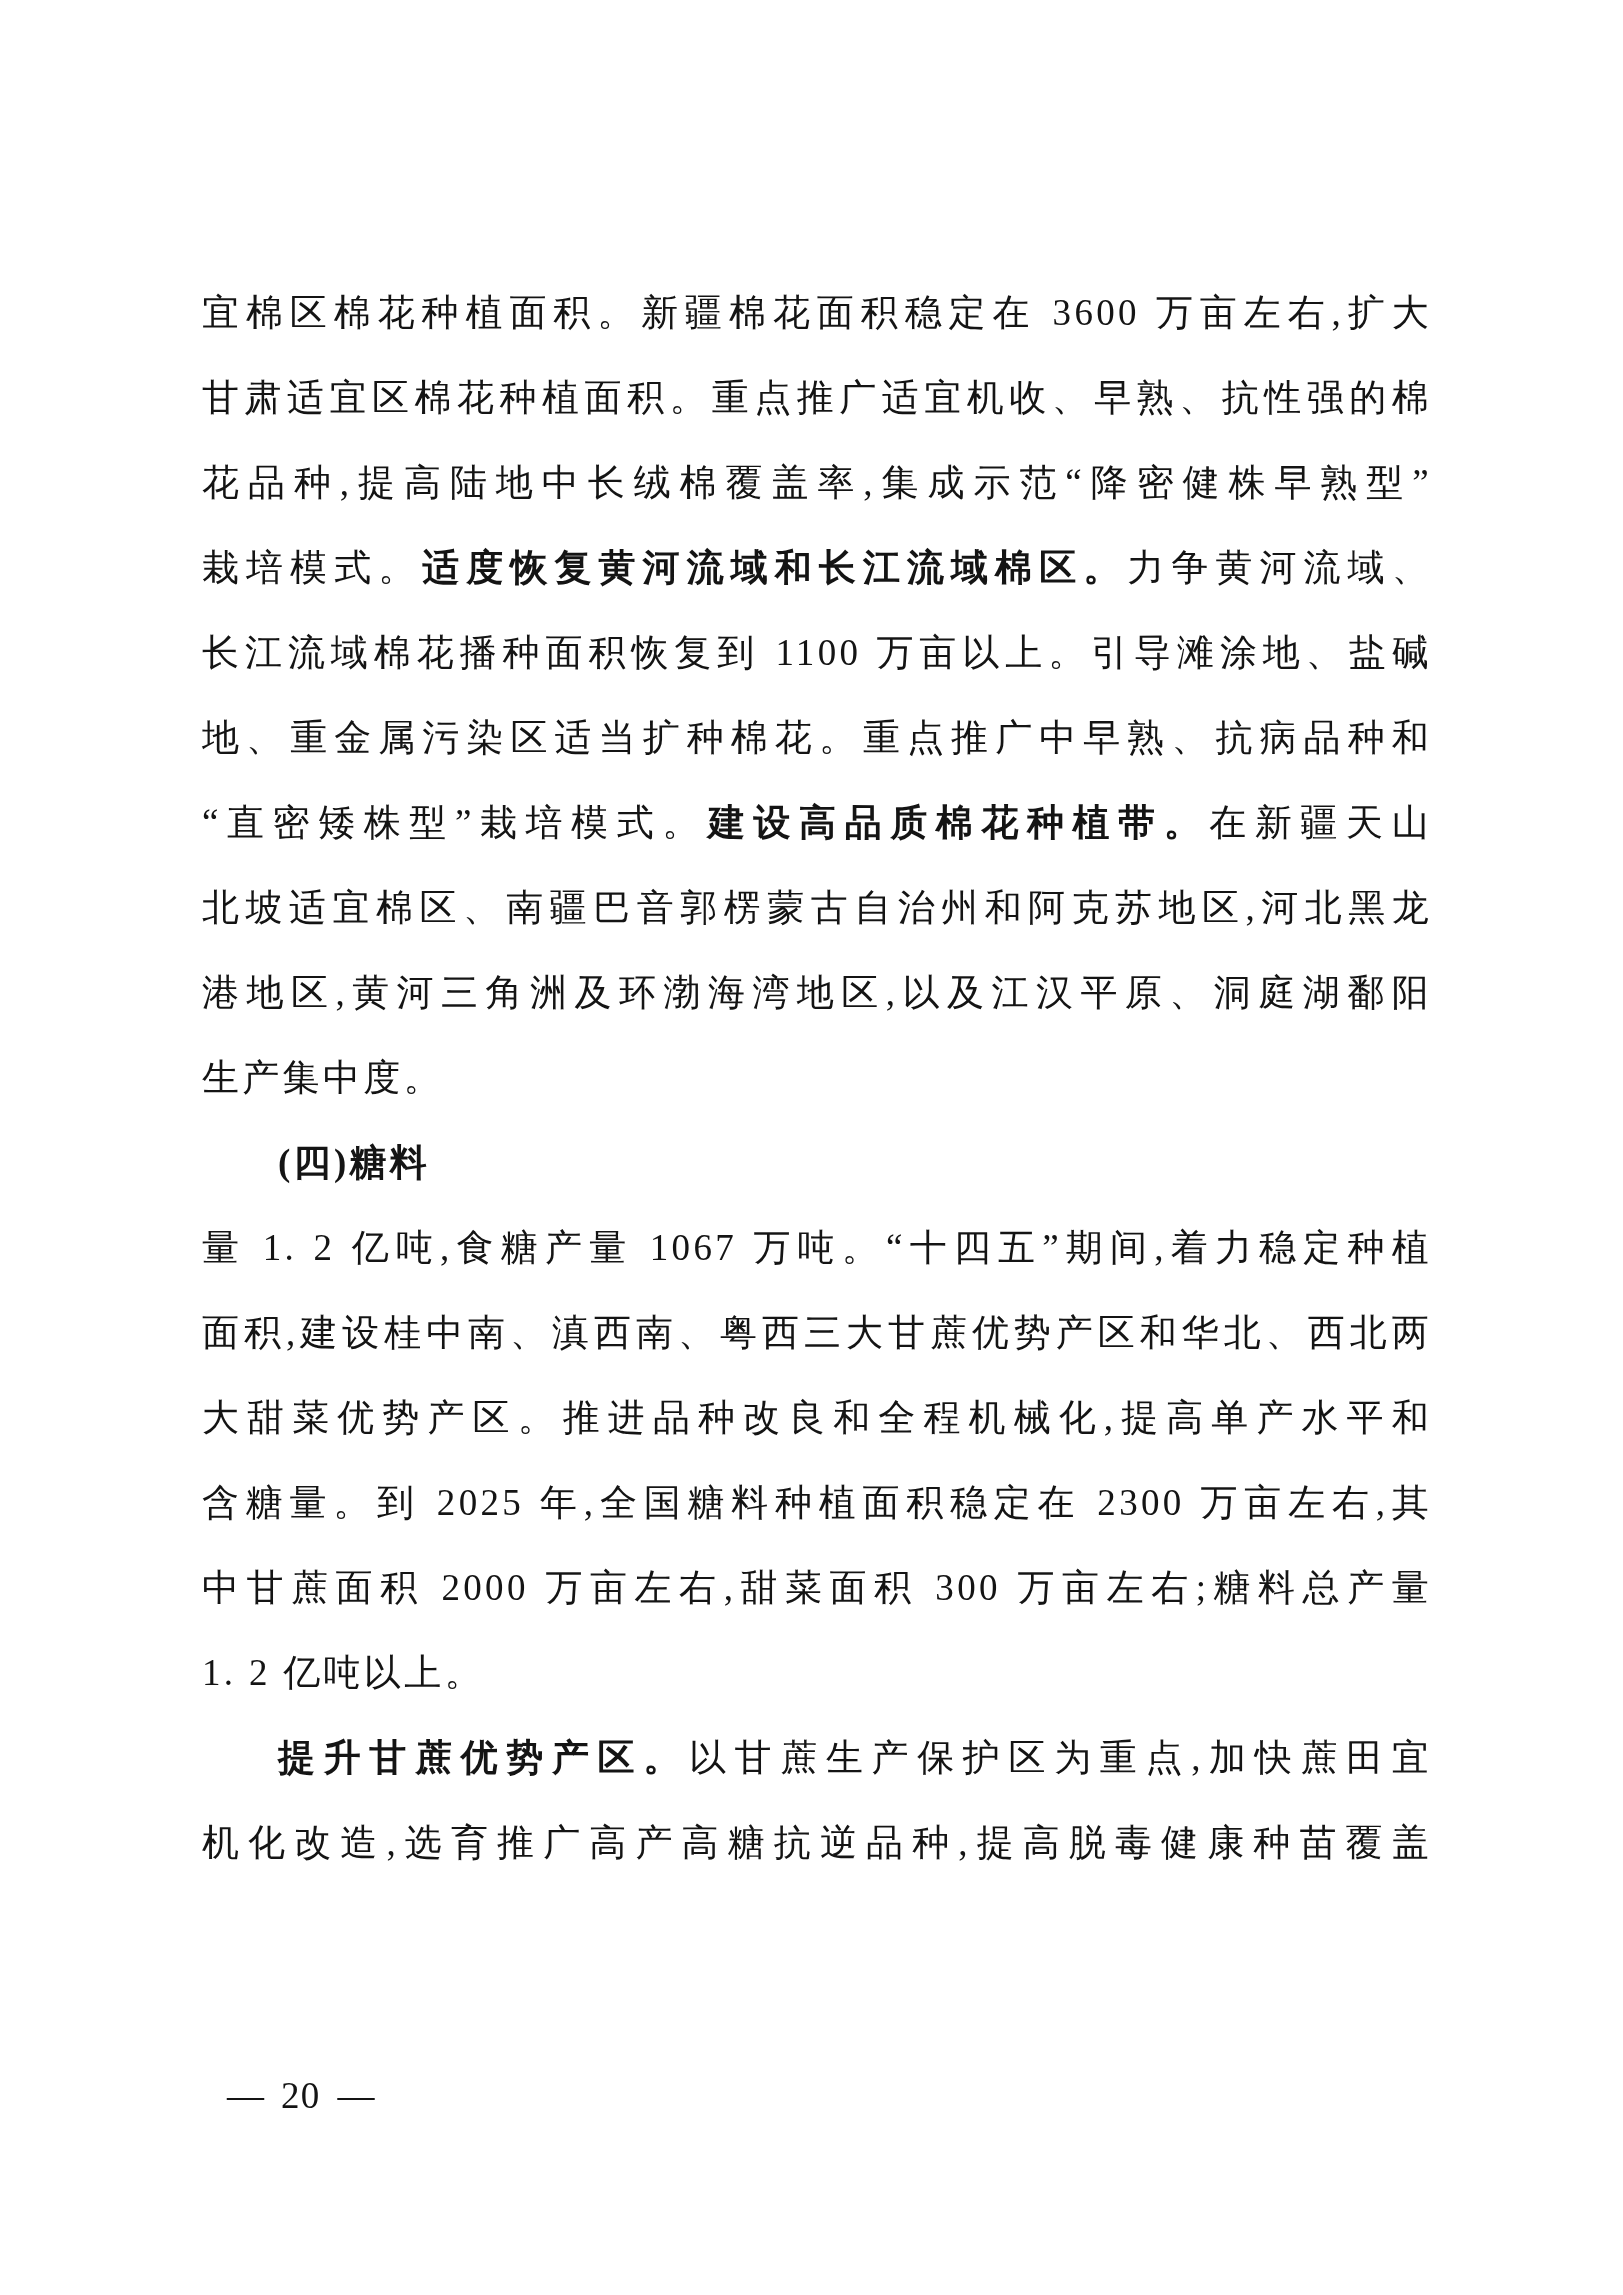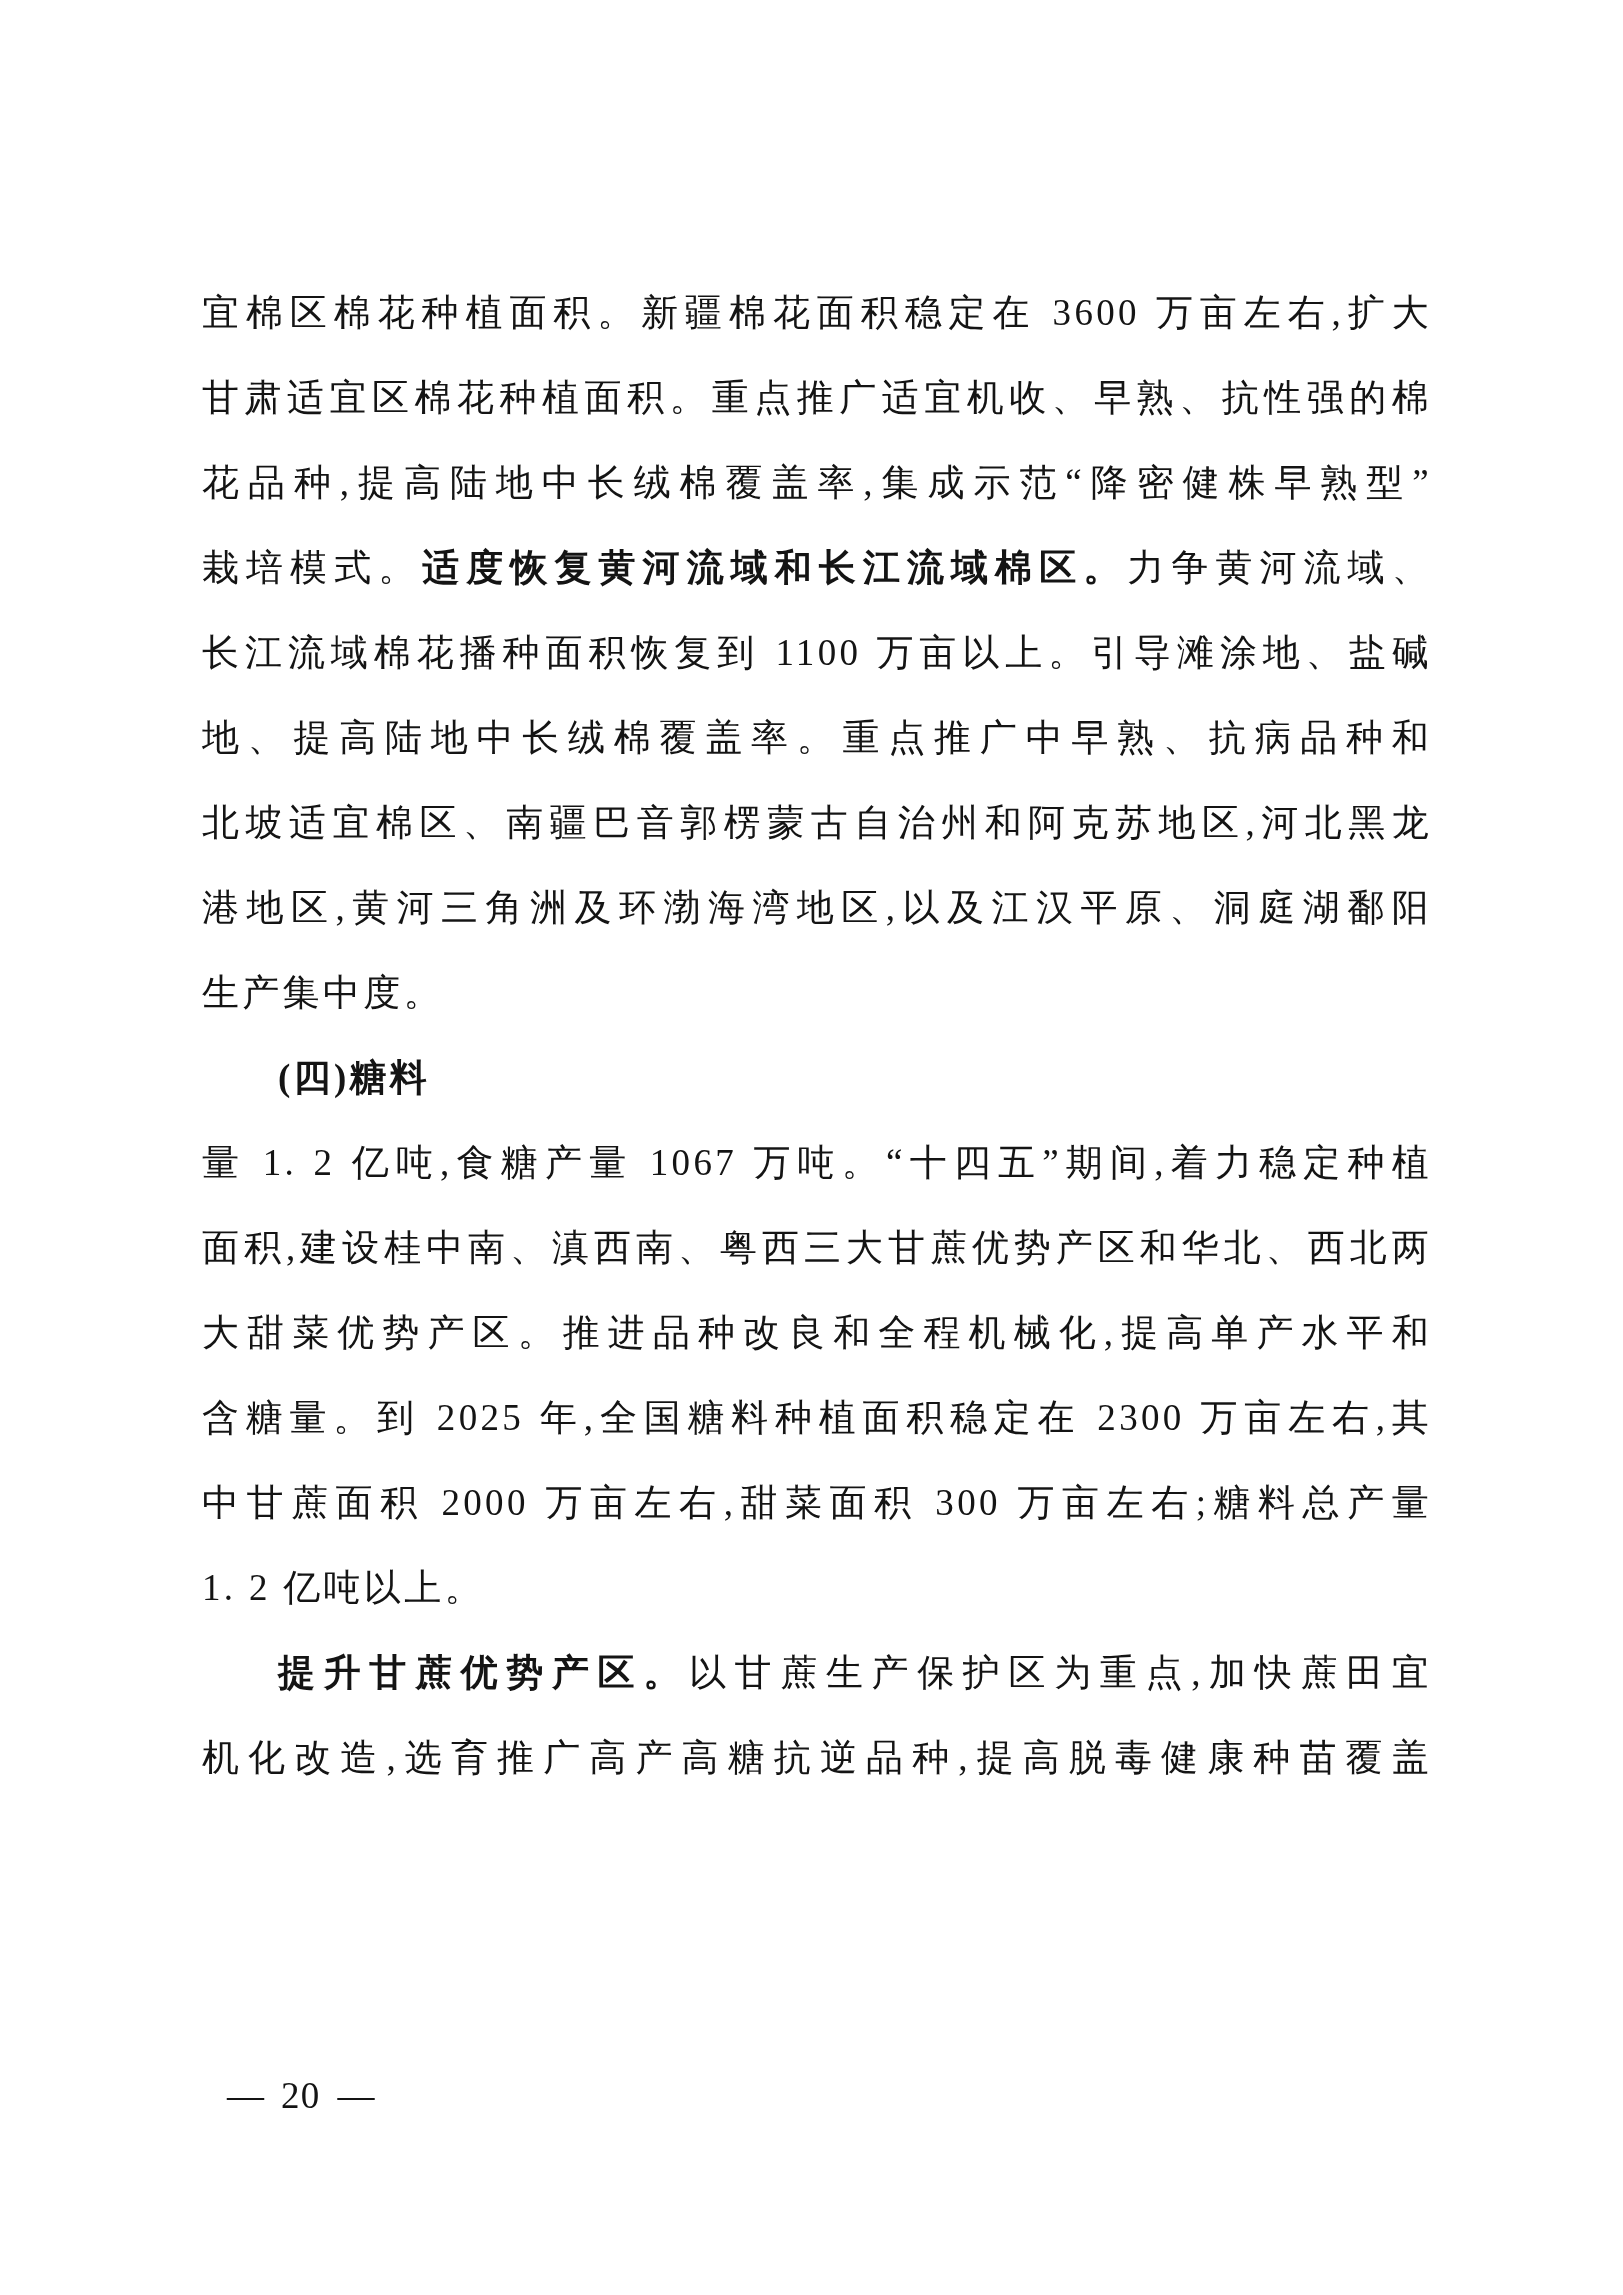--- a/index.html
+++ b/index.html
@@ -68,21 +68,22 @@
 <body>
 
 <div class="page">
 
   <div class="textblock">
       <div class="line"><span class="seg">宜棉区棉花种植面积。新疆棉花面积稳定在 3600 万亩左右,扩大</span></div>
       <div class="line"><span class="seg">甘肃适宜区棉花种植面积。重点推广适宜机收、早熟、抗性强的棉</span></div>
       <div class="line"><span class="seg">花品种,提高陆地中长绒棉覆盖率,集成示范“降密健株早熟型”</span></div>
       <div class="line"><span class="seg">栽培模式。</span><span class="seg bold">适度恢复黄河流域和长江流域棉区。</span><span class="seg">力争黄河流域、</span></div>
       <div class="line"><span class="seg">长江流域棉花播种面积恢复到 1100 万亩以上。引导滩涂地、盐碱</span></div>
-      <div class="line"><span class="seg">地、提高陆地中长绒棉覆盖率。重点推广中早熟、抗病品种和</span></div>
+      <div class="line"><span class="seg">地、重金属污染区适当扩种棉花。重点推广中早熟、抗病品种和</span></div>
+      <div class="line"><span class="seg">“直密矮株型”栽培模式。</span><span class="seg bold">建设高品质棉花种植带。</span><span class="seg">在新疆天山</span></div>
       <div class="line"><span class="seg">北坡适宜棉区、南疆巴音郭楞蒙古自治州和阿克苏地区,河北黑龙</span></div>
       <div class="line"><span class="seg">港地区,黄河三角洲及环渤海湾地区,以及江汉平原、洞庭湖鄱阳</span></div>
       <div class="line left"><span class="seg">生产集中度。</span></div>
       <div class="line left indent"><span class="seg bold">(四)糖料</span></div>
       <div class="line"><span class="seg">量 1. 2 亿吨,食糖产量 1067 万吨。“十四五”期间,着力稳定种植</span></div>
       <div class="line"><span class="seg">面积,建设桂中南、滇西南、粤西三大甘蔗优势产区和华北、西北两</span></div>
       <div class="line"><span class="seg">大甜菜优势产区。推进品种改良和全程机械化,提高单产水平和</span></div>
       <div class="line"><span class="seg">含糖量。到 2025 年,全国糖料种植面积稳定在 2300 万亩左右,其</span></div>
       <div class="line"><span class="seg">中甘蔗面积 2000 万亩左右,甜菜面积 300 万亩左右;糖料总产量</span></div>
       <div class="line left"><span class="seg">1. 2 亿吨以上。</span></div>

